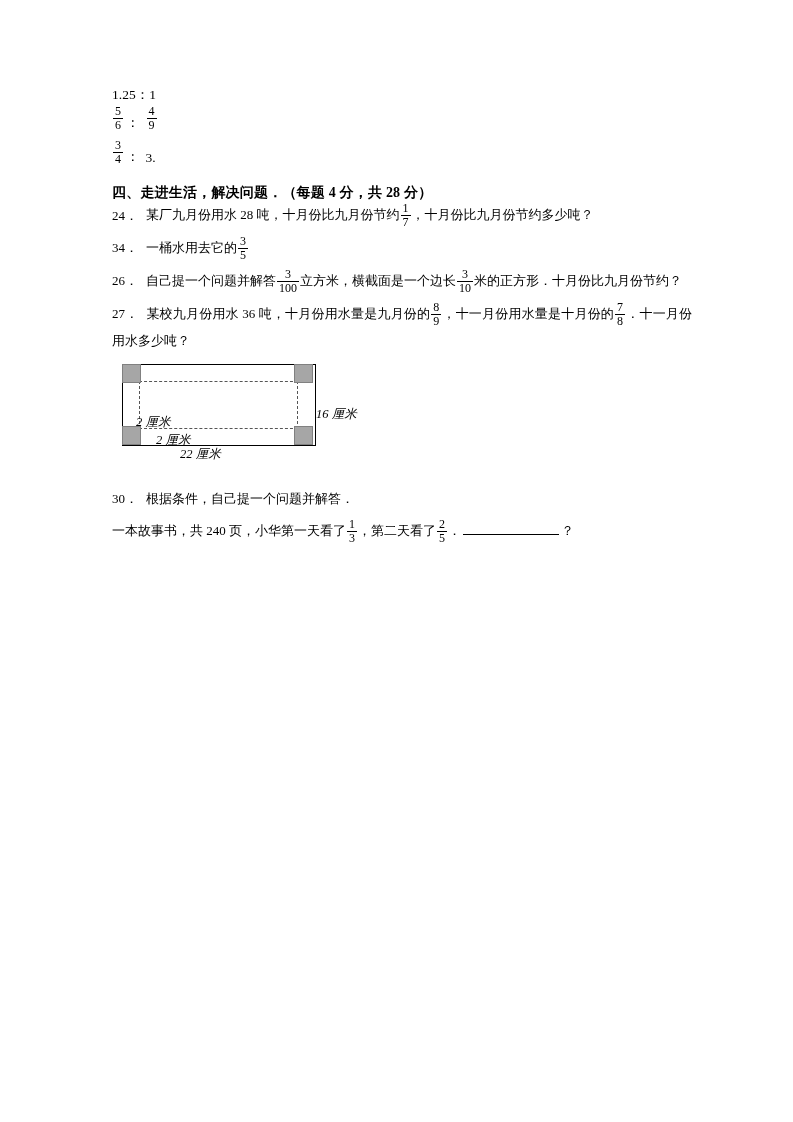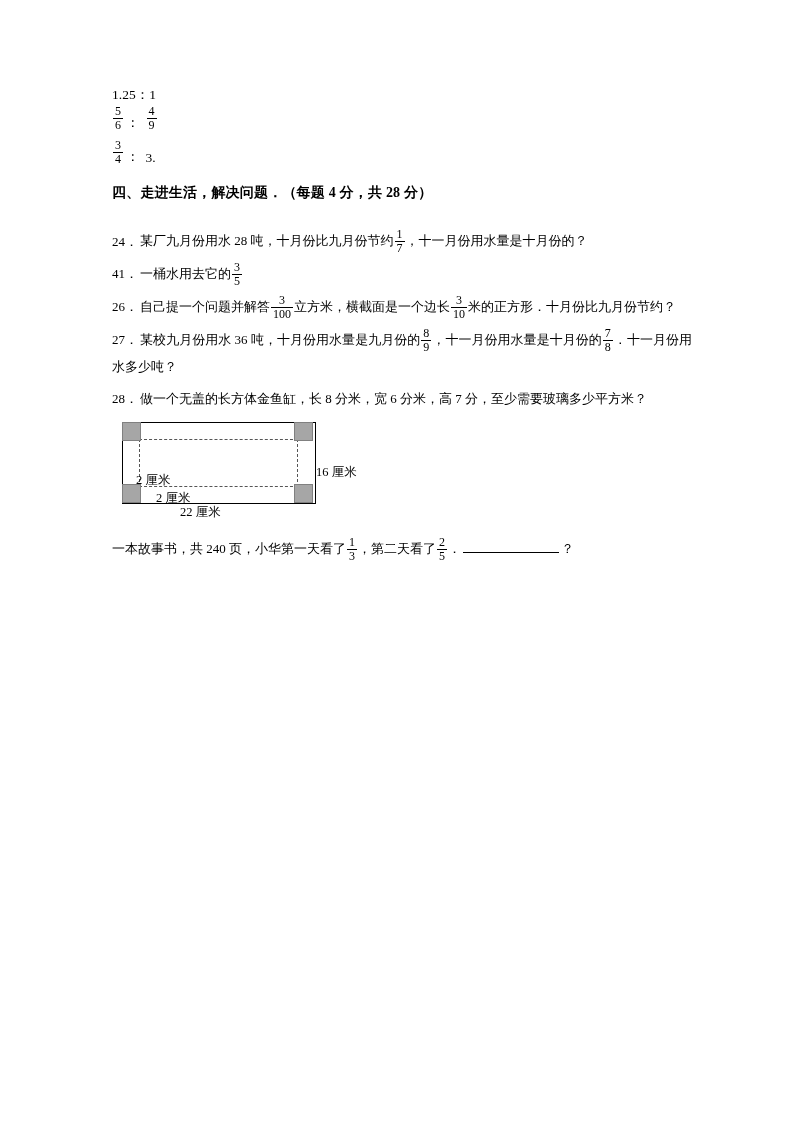--- a/index.html
+++ b/index.html
@@ -62,40 +62,41 @@
     height: 30px;
   }
   .ratio-row .colon {
     margin: 0 6px 0 2px;
   }
 
   .section-title {
     font-weight: bold;
     font-size: 14px;
     margin-top: 18px;
-    margin-bottom: 26px;
+    margin-bottom: 0;
     letter-spacing: 0.2px;
   }
 
   .q {
     font-size: 13px;
     line-height: 26px;
     margin-bottom: 6px;
     text-align: justify;
   }
   .q .qnum {
-    margin-right: 2px;
+    margin-right: 8px;
   }
 
   
   .figure-wrap {
     position: relative;
-    margin: 8px 0 6px 8px;
+    margin: 8px 0 14px 8px;
     height: 110px;
     width: 330px;
+    font-style: italic;
   }
   .rect-outer {
     position: absolute;
     left: 2px;
     top: 2px;
     width: 192px;
     height: 80px;
     border: 1px solid #000;
     background: #ffffff;
   }
@@ -164,52 +165,52 @@
           <span class="den">4</span>
         </span>
         <span class="colon">：</span>
         <span>3.</span>
       </div>
     </div>
 
     <div class="section-title">四、走进生活，解决问题．（每题 4 分，共 28 分）</div>
 
     <div class="q">
-      <span class="qnum">24．</span><span>某厂九月份用水 28 吨，十月份比九月份节约</span><span class="frac"><span class="num">1</span><span class="den">7</span></span><span>，十一月份用水量是十月份的？</span>
-    </div>
-
-    <div class="q">
-      <span class="qnum">41．</span><span>一桶水用去它的</span><span class="frac"><span class="num">3</span><span class="den">5</span></span>
+      <span class="qnum">24．</span><span>某厂九月份用水 28 吨，十月份比九月份节约</span><span class="frac"><span class="num">1</span><span class="den">7</span></span><span>，十月份比九月份节约多少吨？</span>
+    </div>
+
+    <div class="q">
+      <span class="qnum">34．</span><span>一桶水用去它的</span><span class="frac"><span class="num">3</span><span class="den">5</span></span>
     </div>
 
     <div class="q">
       <span class="qnum">26．</span><span>自己提一个问题并解答</span><span class="frac"><span class="num">3</span><span class="den">100</span></span><span>立方米，横截面是一个边长</span><span class="frac"><span class="num">3</span><span class="den">10</span></span><span>米的正方形．十月份比九月份节约？</span>
     </div>
 
     <div class="q">
       <span class="qnum">27．</span><span>某校九月份用水 36 吨，十月份用水量是九月份的</span><span class="frac"><span class="num">8</span><span class="den">9</span></span><span>，十一月份用水量是十月份的</span><span class="frac"><span class="num">7</span><span class="den">8</span></span><span>．十一月份用水多少吨？</span>
     </div>
 
-    <div class="q">
-      <span class="qnum">28．</span><span>做一个无盖的长方体金鱼缸，长 8 分米，宽 6 分米，高 7 分，至少需要玻璃多少平方米？</span>
-    </div>
 
 
     <div class="figure-wrap">
       <div class="rect-outer"></div>
       <div class="dash-rect"></div>
       <div class="corner c-tl"></div>
       <div class="corner c-tr"></div>
       <div class="corner c-bl"></div>
       <div class="corner c-br"></div>
       <div class="lbl lbl-left">2 厘米</div>
       <div class="lbl lbl-inner">2 厘米</div>
       <div class="lbl lbl-right">16 厘米</div>
       <div class="lbl lbl-bottom">22 厘米</div>
     </div>
 
+    <div class="q">
+      <span class="qnum">30．</span><span>根据条件，自己提一个问题并解答．</span>
+    </div>
 
     <div class="q">
       <span>一本故事书，共 240 页，小华第一天看了</span><span class="frac"><span class="num">1</span><span class="den">3</span></span><span>，第二天看了</span><span class="frac"><span class="num">2</span><span class="den">5</span></span><span>．</span><span class="blank-line"></span><span>？</span>
     </div>
 
   </div>
 </div>
 
 </body></html>

